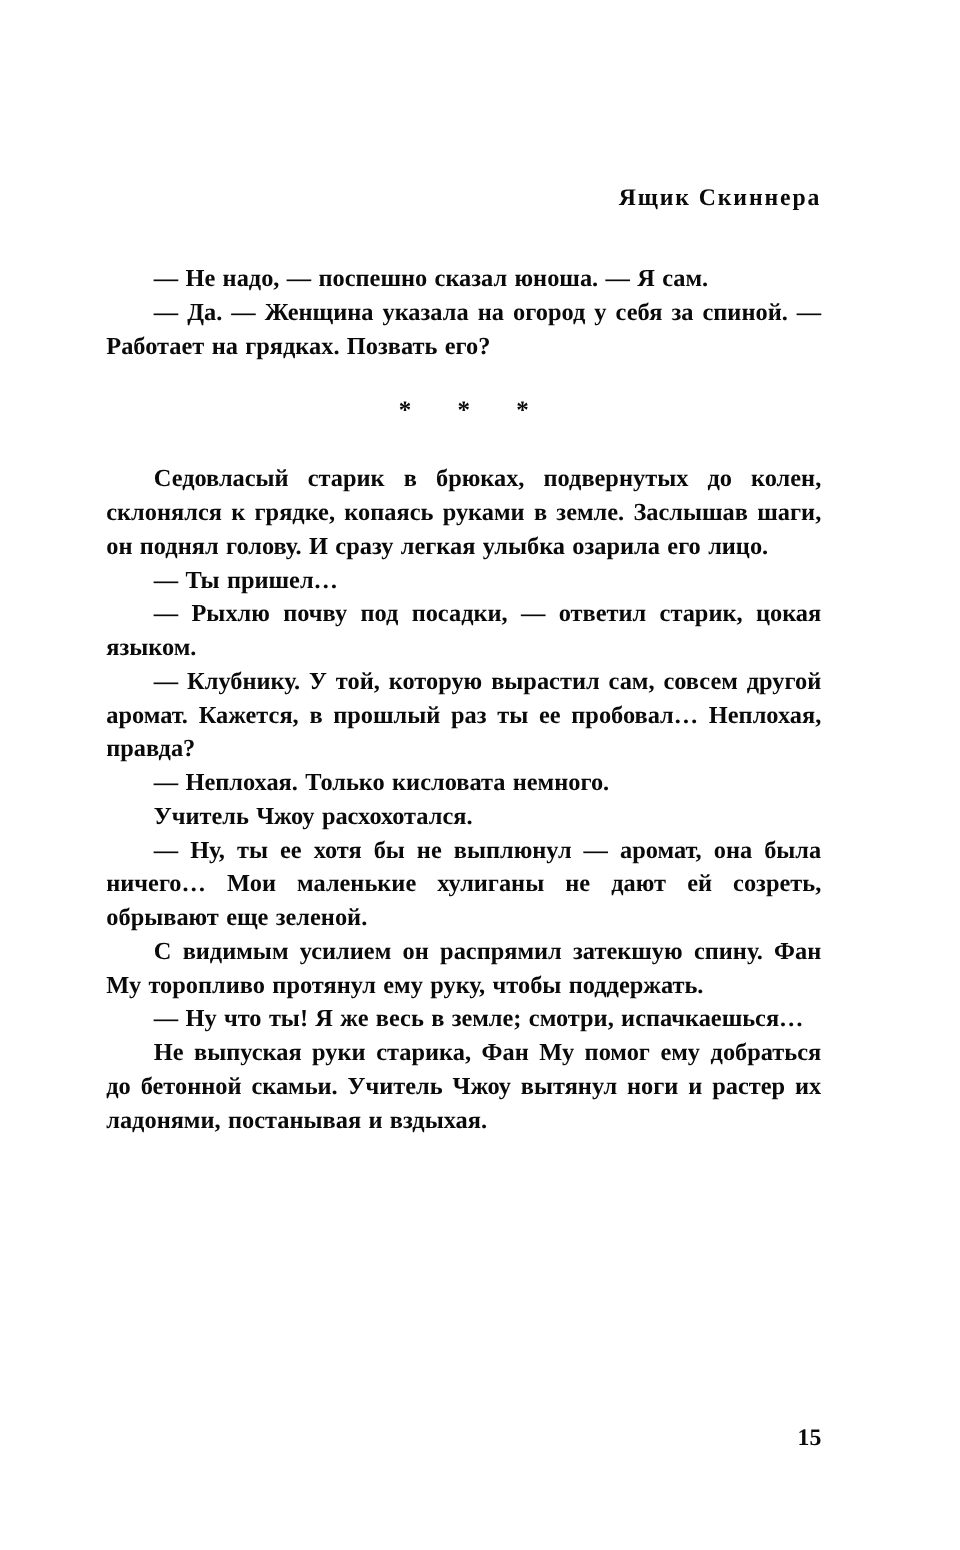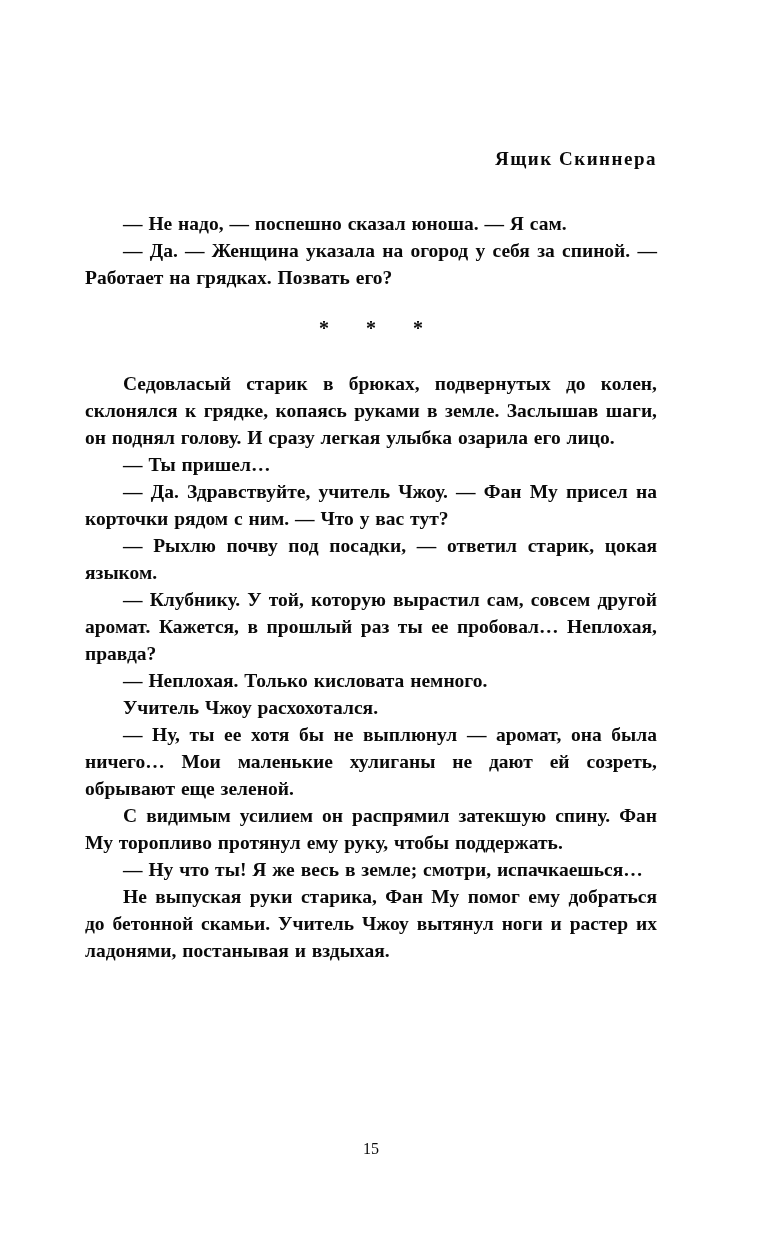--- a/index.html
+++ b/index.html
@@ -47,38 +47,37 @@
     font-weight: bold;
     font-size: 20px;
     letter-spacing: 16px;
     padding-left: 16px; 
   }
   .page-number {
     position: absolute;
     left: 0;
     top: 1096px;
     width: 572px;
-    text-align: center;
-    font-weight: normal;
-    font-size: 16px;
+    text-align: right;
+    font-weight: bold;
+    font-size: 19px;
   }
 </style>
 </head>
 <body>
 
 <div class="page">
   <div class="running-header">Ящик Скиннера</div>
 
   <div class="text-block">
       <p class="para">— Не надо, — поспешно сказал юноша. — Я сам.</p>
       <p class="para">— Да. — Женщина указала на огород у себя за спиной. — Работает на грядках. Позвать его?</p>
       <p class="separator">* * *</p>
       <p class="para">Седовласый старик в брюках, подвернутых до колен, склонялся к грядке, копаясь руками в земле. Заслышав шаги, он поднял голову. И сразу легкая улыбка озарила его лицо.</p>
       <p class="para">— Ты пришел…</p>
-      <p class="para">— Да. Здравствуйте, учитель Чжоу. — Фан Му присел на корточки рядом с ним. — Что у вас тут?</p>
       <p class="para">— Рыхлю почву под посадки, — ответил старик, цокая языком.</p>
       <p class="para">— Клубнику. У той, которую вырастил сам, совсем другой аромат. Кажется, в прошлый раз ты ее пробовал… Неплохая, правда?</p>
       <p class="para">— Неплохая. Только кисловата немного.</p>
       <p class="para">Учитель Чжоу расхохотался.</p>
       <p class="para">— Ну, ты ее хотя бы не выплюнул — аромат, она была ничего… Мои маленькие хулиганы не дают ей созреть, обрывают еще зеленой.</p>
       <p class="para">С видимым усилием он распрямил затекшую спину. Фан Му торопливо протянул ему руку, чтобы поддержать.</p>
       <p class="para">— Ну что ты! Я же весь в земле; смотри, испачкаешься…</p>
       <p class="para">Не выпуская руки старика, Фан Му помог ему добраться до бетонной скамьи. Учитель Чжоу вытянул ноги и растер их ладонями, постанывая и вздыхая.</p>
     </div>
 

